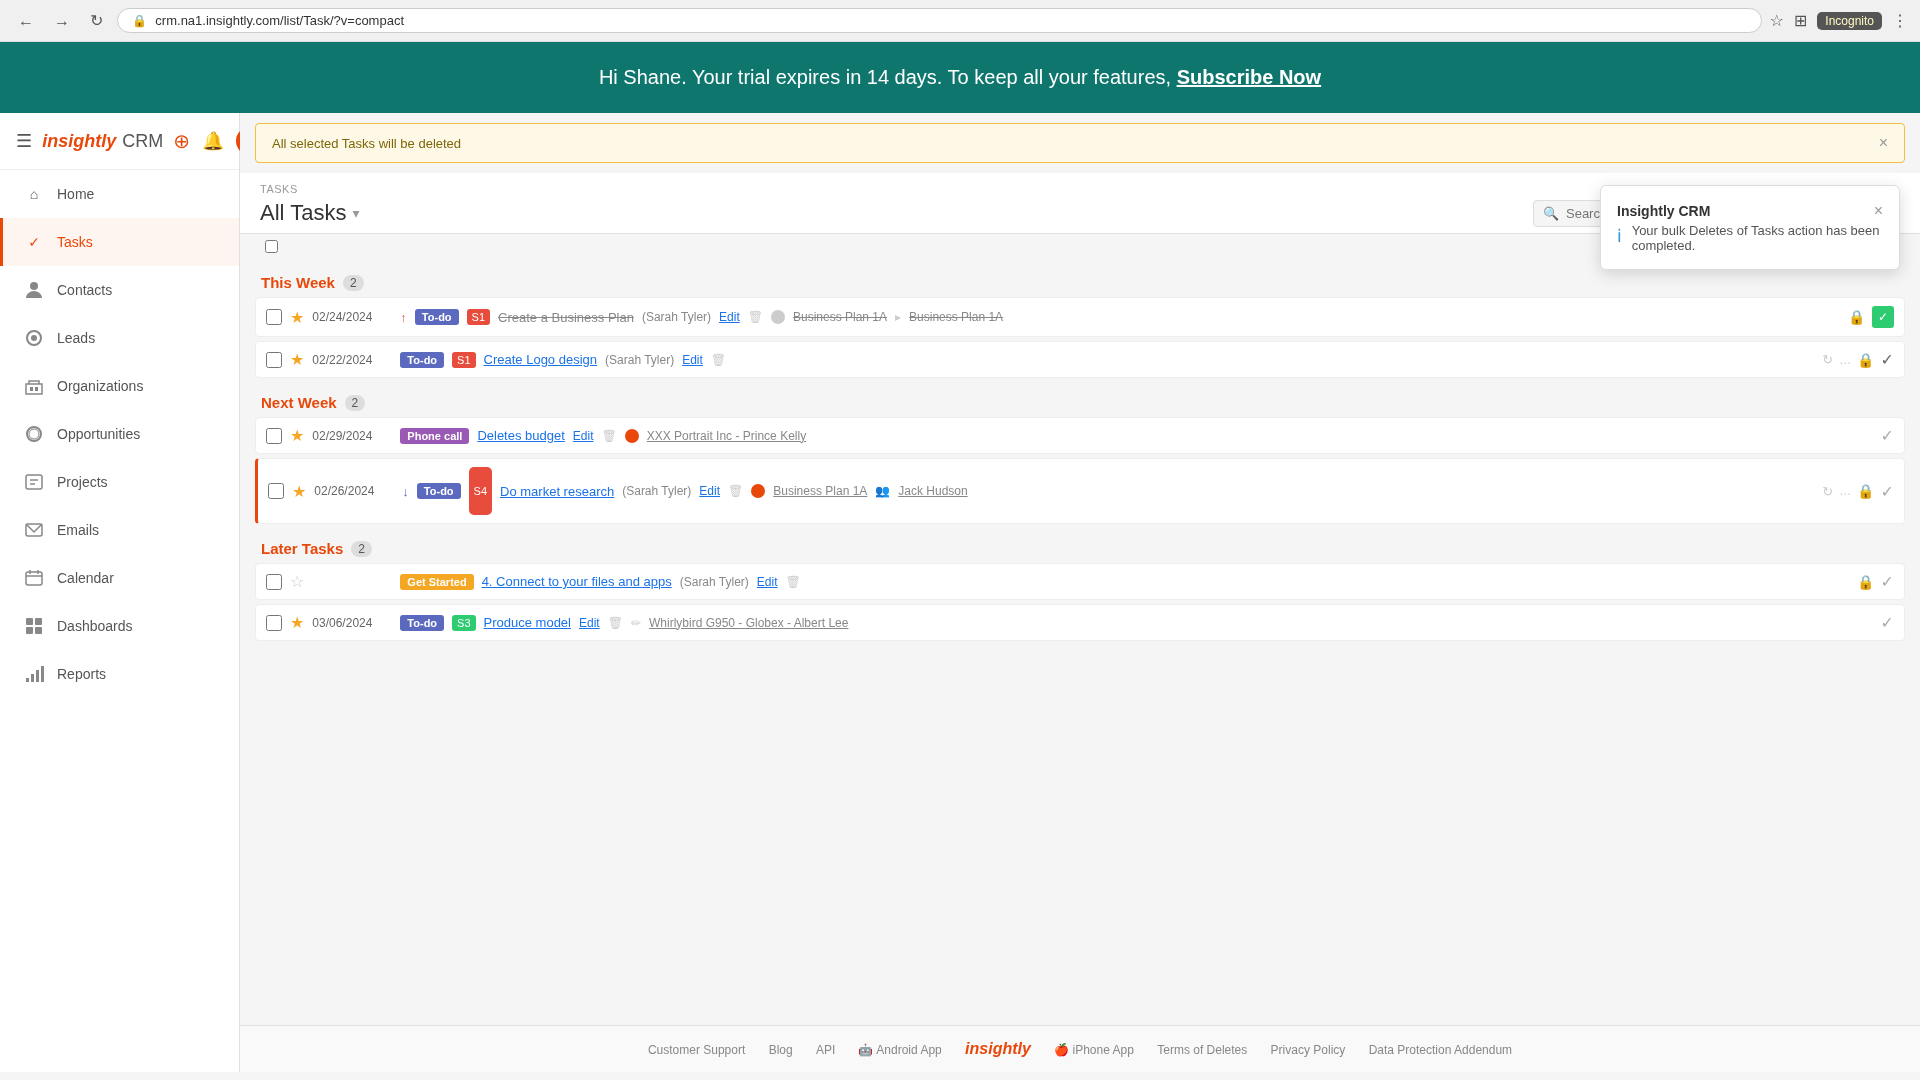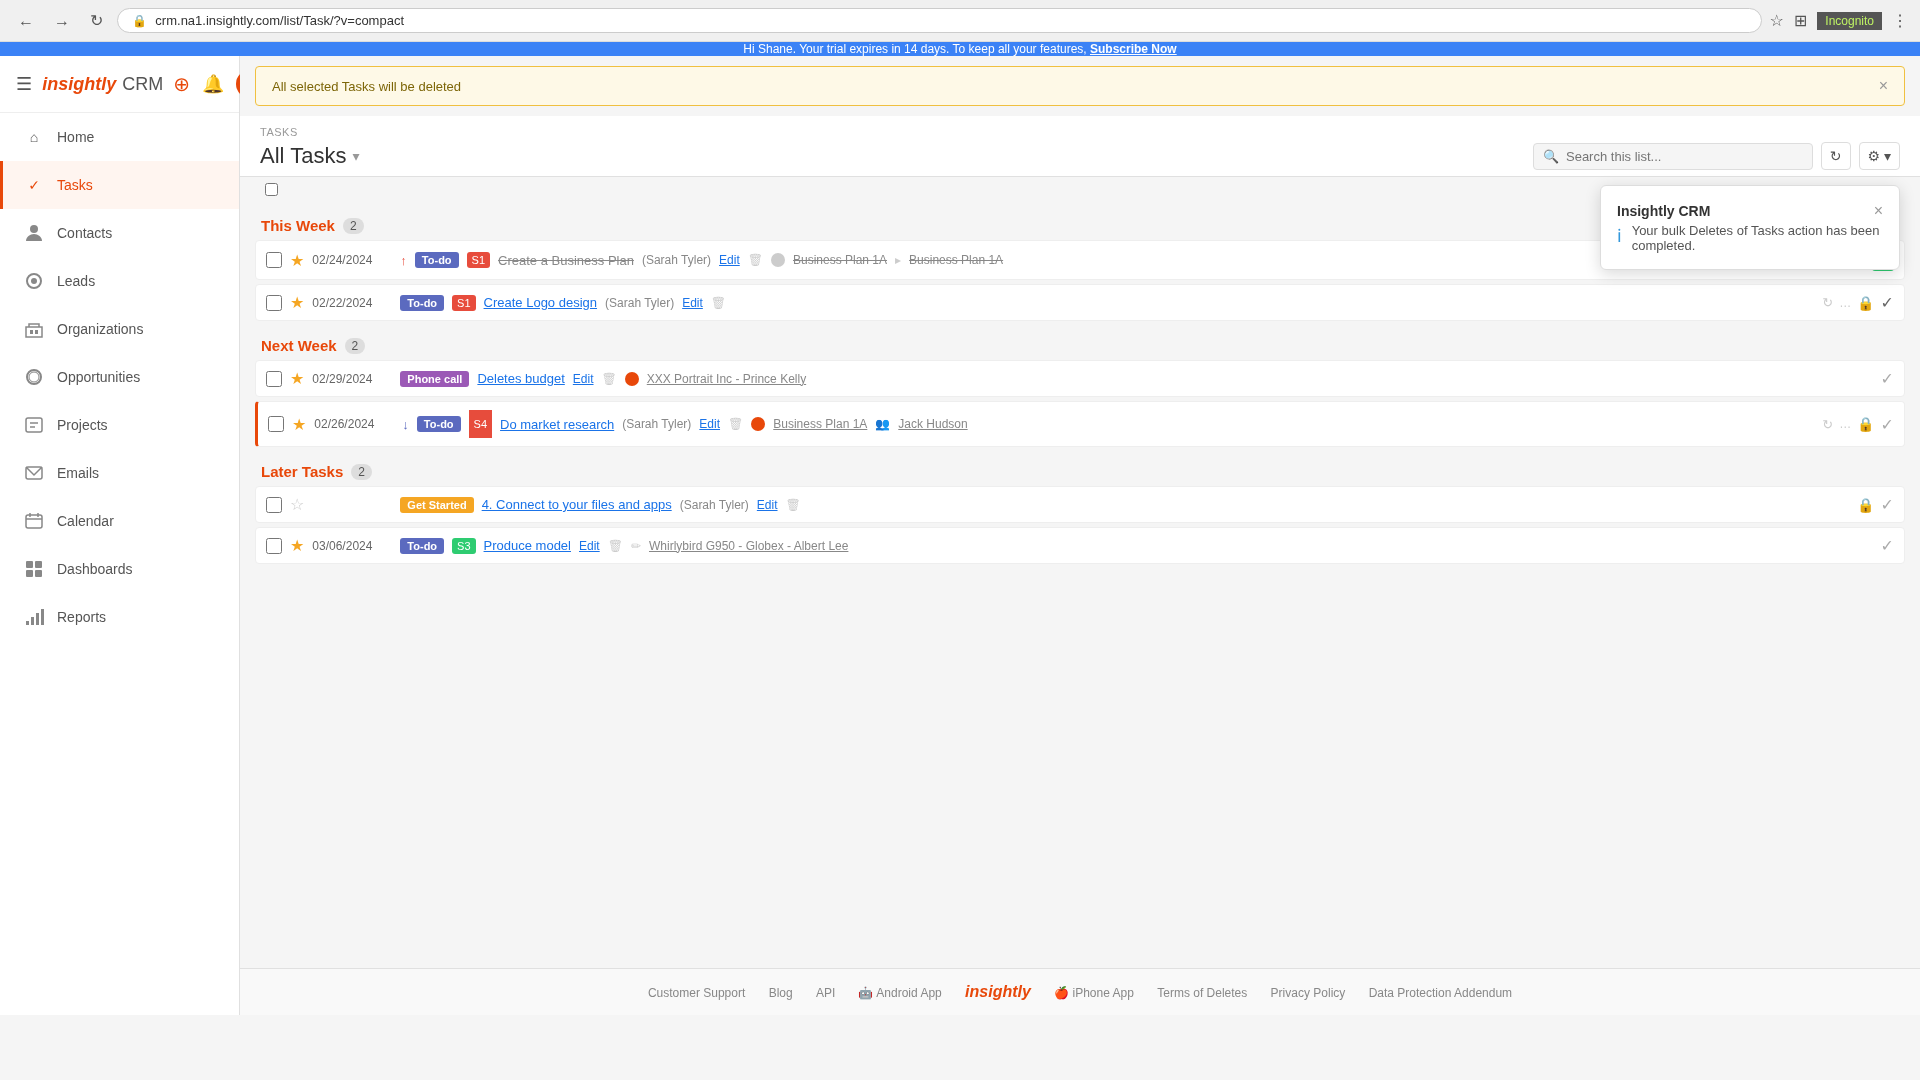--- a/index.html
+++ b/index.html
@@ -9,21 +9,21 @@
     .browser-tab .tab-favicon { width: 14px; height: 14px; background: #e74c3c; border-radius: 2px; display: inline-block; }
     .browser-tab .tab-close { margin-left: auto; color: #666; cursor: pointer; font-size: 11px; }
     .tab-add { background: none; border: none; color: #ccc; font-size: 18px; cursor: pointer; margin-left: 8px; }
     .browser-nav { background: #f0f0f0; display: flex; align-items: center; padding: 6px 12px; gap: 8px; border-bottom: 1px solid #ddd; height: 42px; }
     .nav-btn { background: none; border: none; color: #555; font-size: 16px; cursor: pointer; padding: 2px 6px; border-radius: 3px; }
     .address-bar { flex: 1; background: #fff; border: 1px solid #ccc; border-radius: 20px; padding: 4px 14px; font-size: 13px; color: #333; display: flex; align-items: center; gap: 8px; }
     .address-bar .lock-icon { color: #666; font-size: 12px; }
     .nav-right { display: flex; align-items: center; gap: 10px; color: #555; font-size: 16px; }
 
     
-    .notification-bar { background: #3b82f6; color: white; text-align: center; padding: 0; font-size: 12px; }
+    .notification-bar { background: #0f766e; color: white; text-align: center; padding: 24px; font-size: 20px; }
     .notification-bar a { color: white; font-weight: bold; }
 
     
     .app { display: flex; height: calc(1080px - 84px - 37px); }
 
     
     .sidebar { width: 240px; background: #fff; border-right: 1px solid #e0e0e0; display: flex; flex-direction: column; flex-shrink: 0; }
     .sidebar-header { padding: 14px 16px; display: flex; align-items: center; gap: 10px; border-bottom: 1px solid #eee; }
     .hamburger { font-size: 18px; color: #555; cursor: pointer; }
     .logo { display: flex; align-items: center; gap: 6px; }
@@ -63,21 +63,21 @@
     .task-checkbox { width: 16px; height: 16px; border: 1px solid #bbb; border-radius: 2px; flex-shrink: 0; cursor: pointer; }
     .task-star { color: #f5a623; font-size: 16px; cursor: pointer; }
     .task-star.empty { color: #ccc; }
     .task-date { font-size: 12px; color: #666; min-width: 80px; }
     .task-badge { border-radius: 3px; padding: 2px 7px; font-size: 11px; font-weight: bold; color: #fff; white-space: nowrap; }
     .badge-todo { background: #5b6abf; }
     .badge-phone { background: #9b59b6; }
     .badge-get-started { background: #f5a623; }
     .badge-s1 { background: #e74c3c; border-radius: 3px; padding: 2px 5px; font-size: 11px; color: #fff; }
     .badge-s3 { background: #2ecc71; border-radius: 3px; padding: 2px 5px; font-size: 11px; color: #fff; text-align: right; }
-    .badge-s4 { background: #e74c3c; border-radius: 0; padding: 8px 5px; font-size: 11px; color: #fff; }
+    .badge-s4 { background: #e74c3c; border-radius: 5px; padding: 18px 5px; font-size: 11px; color: #fff; }
     .task-name { font-size: 13px; color: #1a73e8; cursor: pointer; }
     .task-meta { font-size: 12px; color: #888; }
     .task-link { font-size: 12px; color: #888; }
     .task-actions { display: flex; align-items: center; gap: 6px; font-size: 12px; color: #1a73e8; }
     .task-right { margin-left: auto; display: flex; align-items: center; gap: 6px; }
     .task-icon-btn { color: #bbb; font-size: 14px; cursor: pointer; }
     .task-complete-btn { width: 22px; height: 22px; background: #2ecc71; border-radius: 3px; display: flex; align-items: center; justify-content: center; color: white; font-size: 12px; cursor: pointer; }
     .task-complete-check { color: #666; font-size: 16px; cursor: pointer; }
     .task-priority-icon { color: #e74c3c; font-size: 13px; }
     .contact-icon-sm { width: 14px; height: 14px; border-radius: 50%; background: #ccc; display: inline-flex; align-items: center; justify-content: center; font-size: 8px; color: #fff; }
@@ -104,21 +104,21 @@
     <button class="nav-btn">←</button>
     <button class="nav-btn">→</button>
     <button class="nav-btn">↻</button>
     <div class="address-bar">
       <span class="lock-icon">🔒</span>
       <span>crm.na1.insightly.com/list/Task/?v=compact</span>
     </div>
     <div class="nav-right">
       <span>☆</span>
       <span>⊞</span>
-      <span style="font-size:12px;background:#555;color:#bef264;padding:2px 8px;border-radius:0;">Incognito</span>
+      <span style="font-size:12px;background:#555;color:#fef9c3;padding:2px 8px;border-radius:5px;">Incognito</span>
       <span>⋮</span>
     </div>
   </div>
 </div>
 
 <div class="notification-bar">
   <span>Hi Shane. Your trial expires in 14 days. To keep all your features,</span>
   <a href="#">Subscribe Now</a>
 </div>
 

